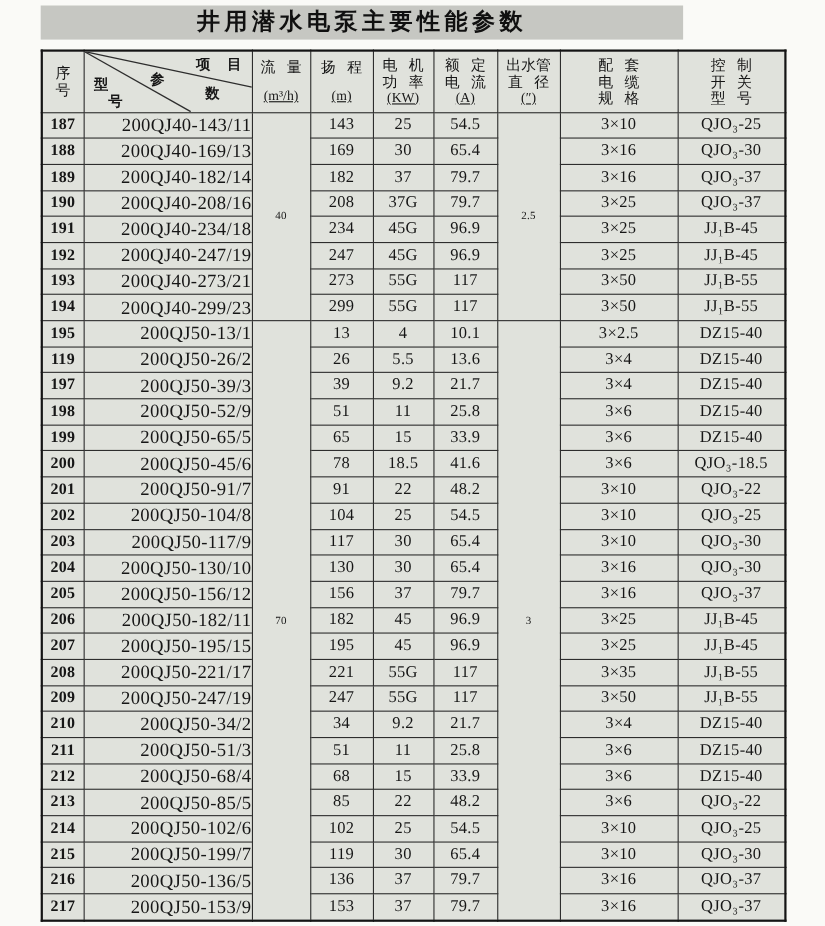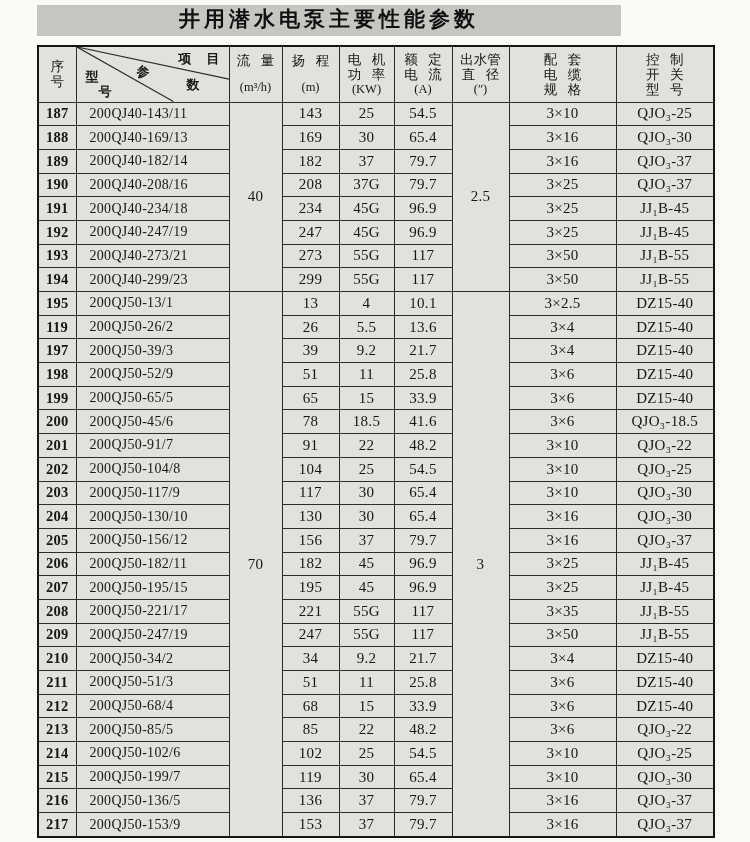--- a/index.html
+++ b/index.html
@@ -36,37 +36,37 @@
     overflow: hidden;
   }
   thead tr { height: 56px; }
   .tbl th {
     font-weight: normal;
     font-size: 13.5px; line-height: 15px;
     text-align: center;
   }
   .hl { word-spacing: 7px; }
   .gap { margin-top: 12px; }
-  .unit { font-size: 12.5px; word-spacing: 0; letter-spacing: 0; }
+  .unit { font-size: 12.5px; word-spacing: 0; letter-spacing: 0; text-decoration: underline; }
   th.diag { position: relative; font-weight: bold; }
   th.diag svg { position: absolute; left: 0; top: 0; width: 100%; height: 100%; }
   th.diag span { position: absolute; font-size: 13px; line-height: 13px; white-space: nowrap; }
   .d-item  { top: 5px;  right: 9px;  word-spacing: 12px; }
   .d-param1{ top: 18px; left: 60px; }
   .d-param2{ top: 31px; left: 110px; }
   .d-model1{ top: 23px; left: 9px; }
   .d-model2{ top: 38px; left: 22px; }
   .tbl td {
     font-size: 15px;
     text-align: center;
     letter-spacing: 0.3px;
   }
-  td.c-model { text-align: left; padding-left: 13px; font-size: 14px; }
+  td.c-model { text-align: right; font-size: 17px; }
   td.c-serial { font-size: 14.5px; font-weight: bold; }
-  td.c-merged { font-size: 15px; margin-left: 44px; }
+  td.c-merged { font-size: 10px; margin-left: 44px; }
 </style>
 </head>
 <body>
 
 <div class="banner">
   <span class="title">井用潜水电泵主要性能参数</span>
 </div>
 
 <table class="tbl">
   <colgroup>

